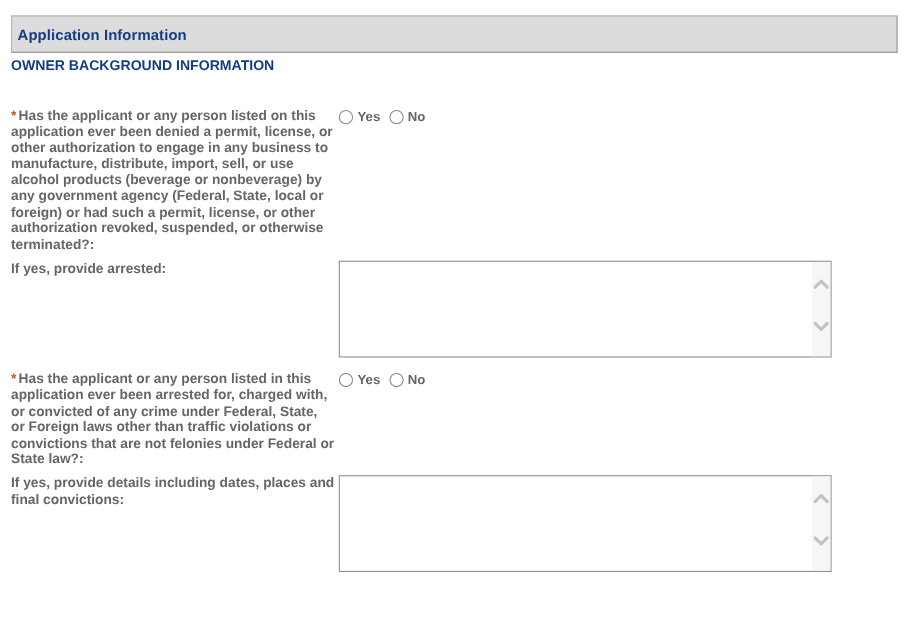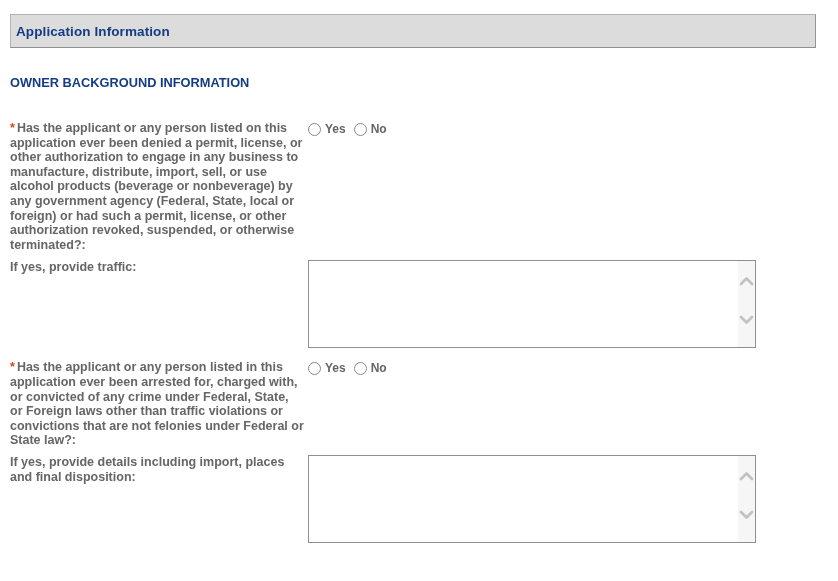--- a/index.html
+++ b/index.html
@@ -17,21 +17,21 @@
     border-right-color:#949494;
     border-bottom-color:#8e8e8e;
     display:flex; align-items:center;
   }
   .header-title {
     color:#143c85; font-weight:bold; font-size:13.5px;
     padding-left:5px; letter-spacing:0.1px;
   }
   
   .section-heading {
-    margin:27px 0 0 10px;
+    margin:4px 0 0 10px;
     color:#143c85; font-weight:bold; font-size:12.8px;
   }
   
   .form { margin-left:10px; }
   .row { display:flex; align-items:flex-start; }
   .row-q1 { margin-top:31px; }
   .row-d1 { margin-top:8px; }
   .row-q2 { margin-top:12px; }
   .row-d2 { margin-top:7px; }
   .label {
@@ -87,21 +87,21 @@
         <span class="radio-label">Yes</span>
       </span>
       <span class="radio-option">
         <span class="radio-circle"></span>
         <span class="radio-label">No</span>
       </span>
     </div>
   </div>
 
   <div class="row row-d1">
-    <div class="label">If yes, provide traffic:</div>
+    <div class="label">If yes, provide arrested:</div>
     <div class="textarea-box">
       <textarea class="inner" style=""></textarea>
       <div class="vscroll">
         <span class="chev chev-up">
           <svg width="15" height="10" viewBox="0 0 15 10">
               <path d="M2 8 L7.5 2.5 L13 8" fill="none" stroke="#c2c2c2" stroke-width="2.8" stroke-linecap="round" stroke-linejoin="round"></path>
             </svg>
         </span>
         <span class="chev chev-down">
           <svg width="15" height="10" viewBox="0 0 15 10">
@@ -122,21 +122,21 @@
         <span class="radio-label">Yes</span>
       </span>
       <span class="radio-option">
         <span class="radio-circle"></span>
         <span class="radio-label">No</span>
       </span>
     </div>
   </div>
 
   <div class="row row-d2">
-    <div class="label">If yes, provide details including import, places and final disposition:</div>
+    <div class="label">If yes, provide details including dates, places and final convictions:</div>
     <div class="textarea-box">
       <textarea class="inner" style=""></textarea>
       <div class="vscroll">
         <span class="chev chev-up">
           <svg width="15" height="10" viewBox="0 0 15 10">
               <path d="M2 8 L7.5 2.5 L13 8" fill="none" stroke="#c2c2c2" stroke-width="2.8" stroke-linecap="round" stroke-linejoin="round"></path>
             </svg>
         </span>
         <span class="chev chev-down">
           <svg width="15" height="10" viewBox="0 0 15 10">

